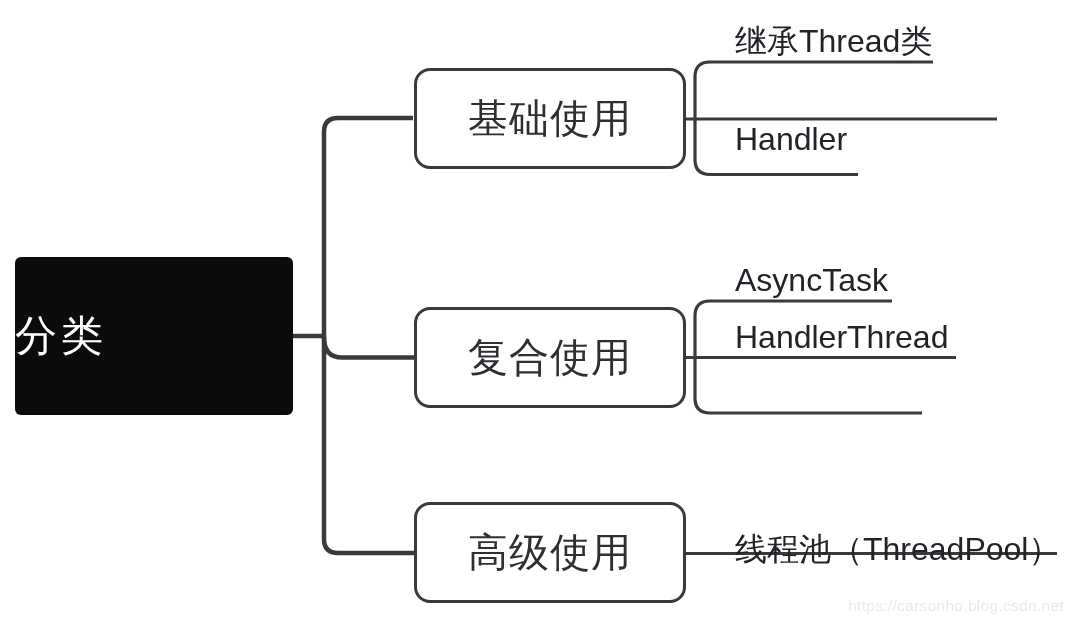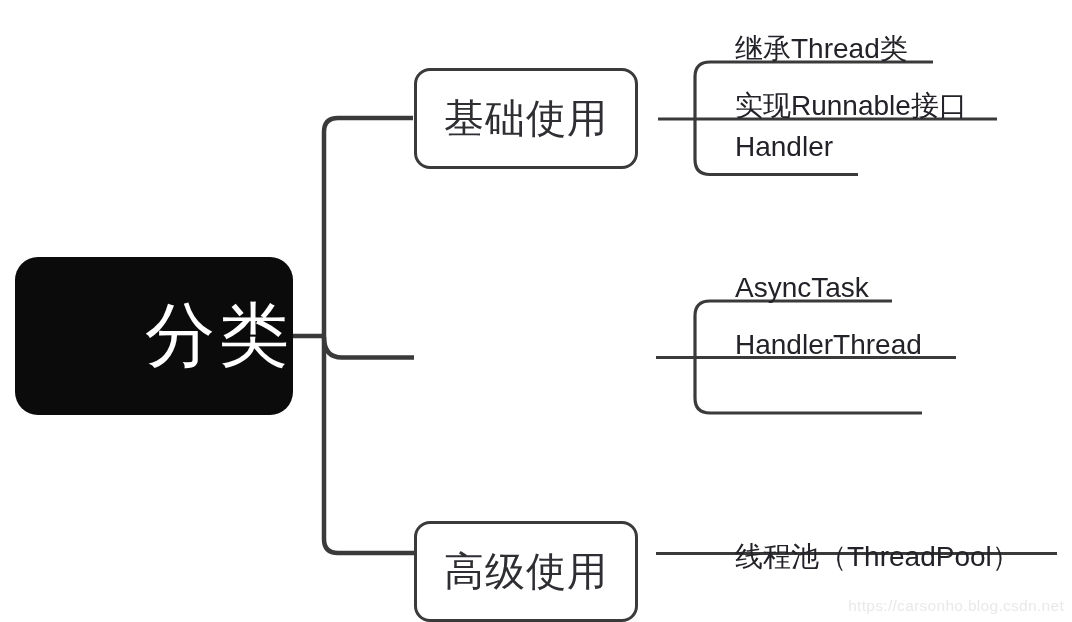--- a/index.html
+++ b/index.html
@@ -34,55 +34,54 @@
     stroke-linecap: butt;
   }
   .wire-main { stroke-width: 4.5px; }
   .wire-thin { stroke-width: 3.2px; }
 
   .root-node {
     position: absolute;
     left: 15px; top: 257px;
     width: 278px; height: 158px;
     background: var(--root-fill);
-    border-radius: 23px;
+    border-radius: 6px;
     display: flex;
     align-items: center;
-    justify-content: flex-end;
+    justify-content: flex-start;
     color: var(--root-text);
-    font-size: 70px;
+    font-size: 42px;
     letter-spacing: 4px;
   }
   .branch-node {
     position: absolute;
     left: 414px;
-    width: 224px; height: 101px;
+    width: 272px; height: 101px;
     background: #ffffff;
     border: 3px solid var(--line);
     border-radius: 16px;
     display: flex;
     align-items: center;
     justify-content: center;
     color: var(--node-text);
     font-size: 40px;
     letter-spacing: 1px;
   }
   .branch-top    { top: 68px; }
   .branch-middle { top: 307px; }
-  .branch-bottom { top: 521px; justify-content: center; }
+  .branch-bottom { top: 502px; justify-content: center; }
 
   .leaf-label {
     position: absolute;
     left: 735px;
     height: 34px;
     line-height: 34px;
     color: var(--text);
-    font-size: 28px;
+    font-size: 32px;
     white-space: nowrap;
-    margin-top: 8px;
   }
   
   .l-1a { top: 24px; }
   .l-1b { top: 81px; }
   .l-1c { top: 122px; }
   .l-2a { top: 263px; }
   .l-2b { top: 320px; }
   .l-2c { top: 375px; }
   .l-3a { top: 532px; }
 
@@ -117,26 +116,28 @@
     <path class="wire-thin" d="M656,553.5 L1057,553.5"></path>
   </svg>
 
   <div class="root-node">
     <span>分类</span>
   </div>
 
   <div class="branch-node branch-top">
     <span>基础使用</span>
   </div>
+  <div class="branch-node branch-middle">
+    <span>复合使用</span>
+  </div>
   <div class="branch-node branch-bottom">
     <span>高级使用</span>
   </div>
 
   <div class="leaf-label l-1a">继承Thread类</div>
-  <div class="leaf-label l-1b">实现Runnable接口</div>
   <div class="leaf-label l-1c">Handler</div>
 
   <div class="leaf-label l-2a">AsyncTask</div>
   <div class="leaf-label l-2b">HandlerThread</div>
 
   <div class="leaf-label l-3a">线程池（ThreadPool）</div>
 
   <div class="watermark">https://carsonho.blog.csdn.net</div>
 
 </div>

